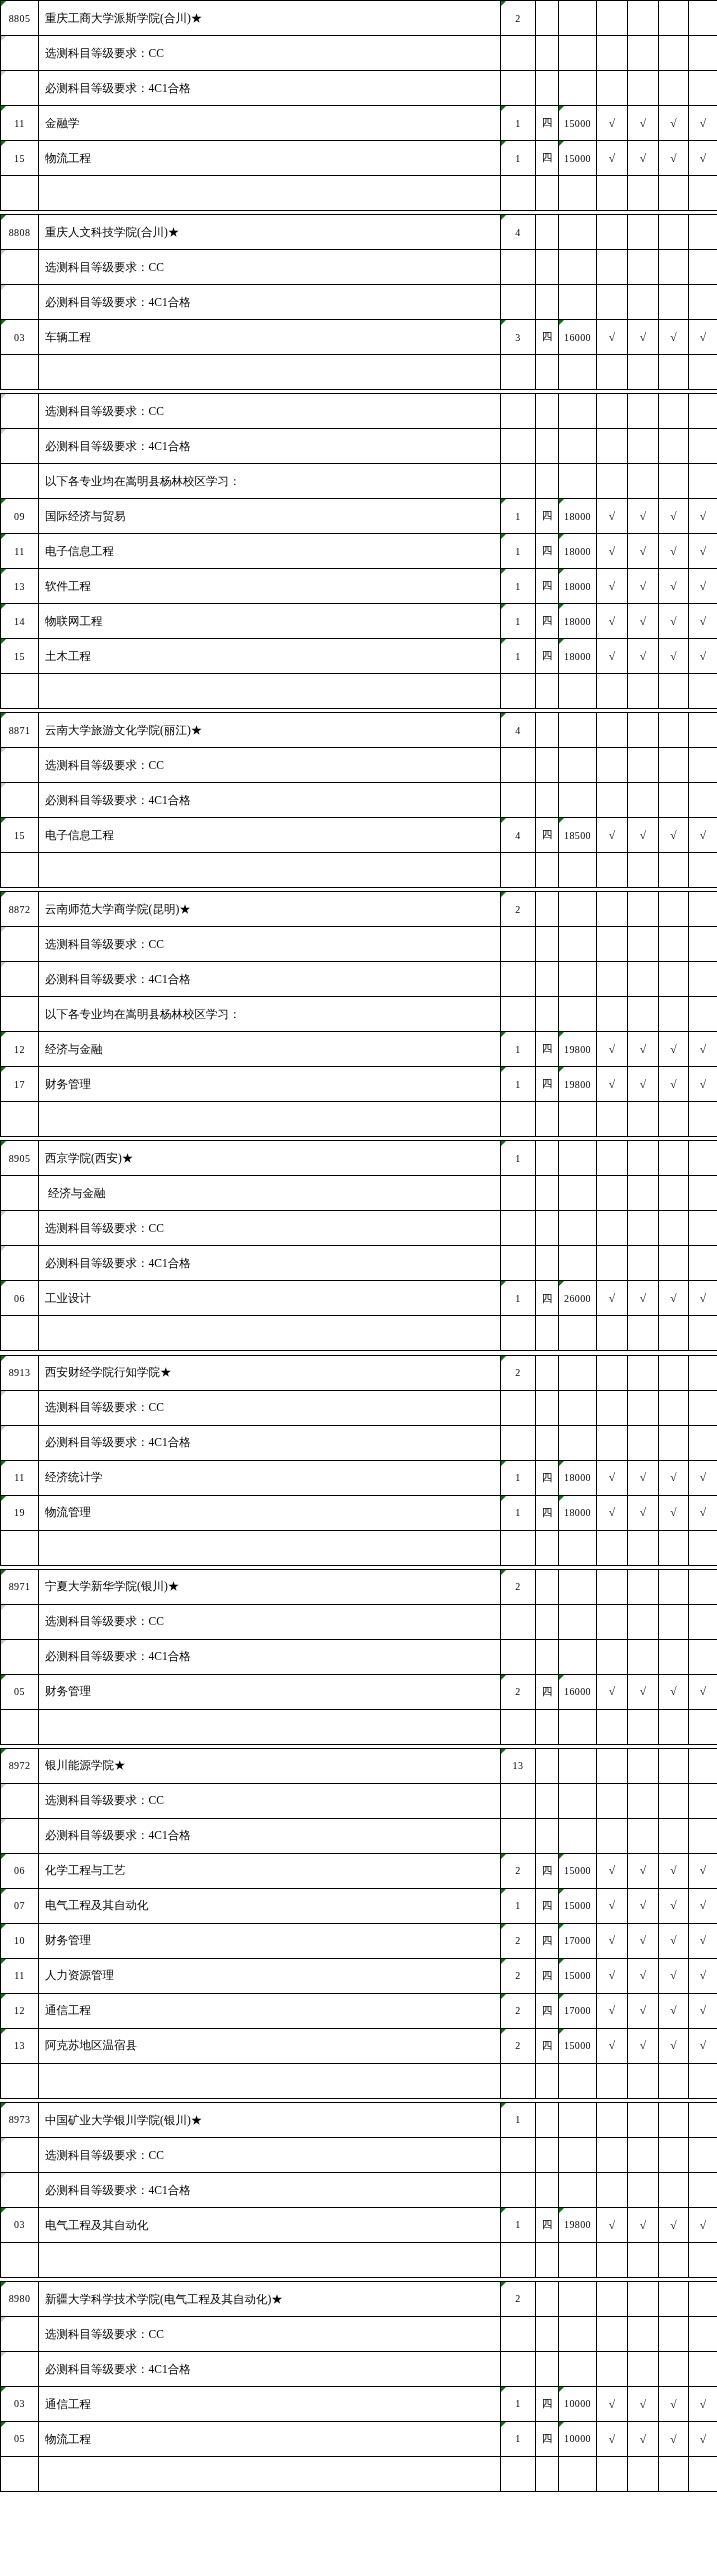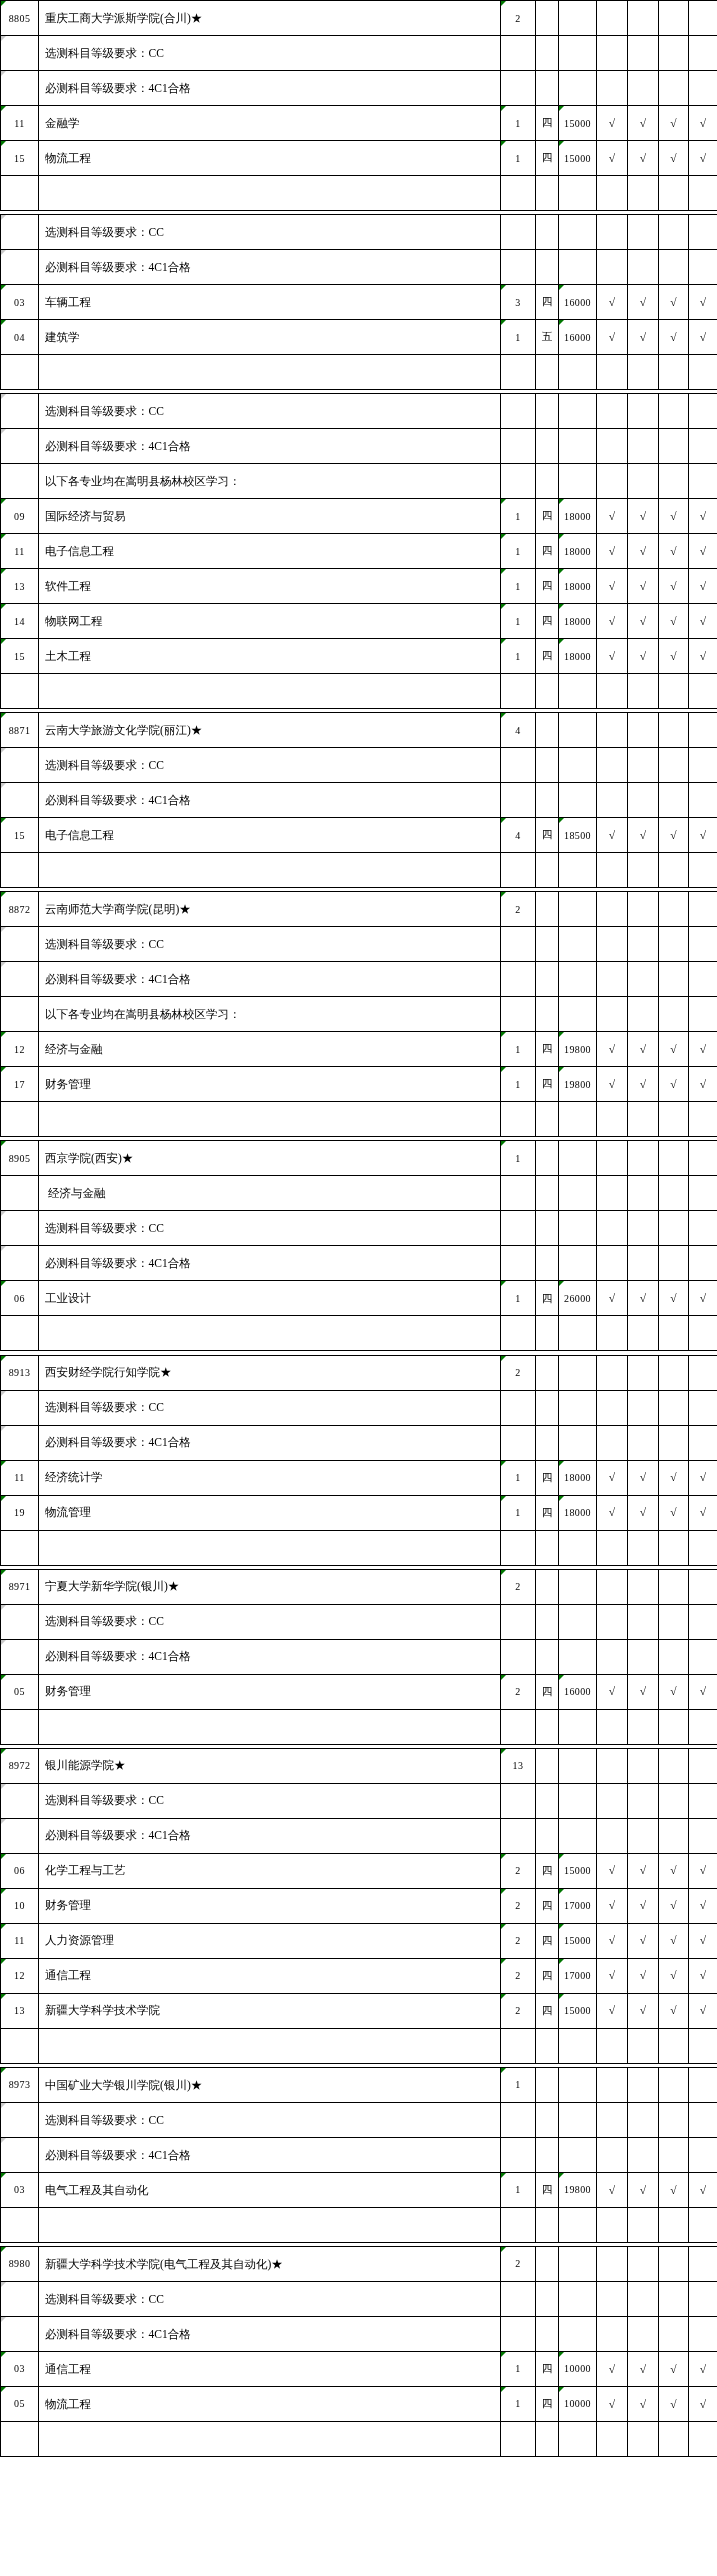--- a/index.html
+++ b/index.html
@@ -120,20 +120,31 @@
         <col style="width: 35px;">
         <col style="width: 23px;">
         <col style="width: 38px;">
         <col style="width: 31px;">
         <col style="width: 31px;">
         <col style="width: 30px;">
         <col style="width: 29px;">
       </colgroup>
       <tbody>
         <tr>
+          <td class="c-code"><span class="tri"></span>8808</td>
+          <td class="c-name">重庆人文科技学院(合川)★</td>
+          <td class="c-count"><span class="tri"></span>4</td>
+          <td class="c-grade"></td>
+          <td class="c-price"></td>
+          <td class="c-chk"></td>
+          <td class="c-chk"></td>
+          <td class="c-chk"></td>
+          <td class="c-chk"></td>
+        </tr>
+        <tr>
           <td class="c-code"><span class="tri-light"></span></td>
           <td class="c-name">选测科目等级要求：CC</td>
           <td class="c-count"></td>
           <td class="c-grade"></td>
           <td class="c-price"></td>
           <td class="c-chk"></td>
           <td class="c-chk"></td>
           <td class="c-chk"></td>
           <td class="c-chk"></td>
         </tr>
@@ -153,31 +164,20 @@
           <td class="c-name">车辆工程</td>
           <td class="c-count"><span class="tri"></span>3</td>
           <td class="c-grade">四</td>
           <td class="c-price"><span class="tri"></span>16000</td>
           <td class="c-chk">√</td>
           <td class="c-chk">√</td>
           <td class="c-chk">√</td>
           <td class="c-chk">√</td>
         </tr>
         <tr>
-          <td class="c-code"><span class="tri"></span>04</td>
-          <td class="c-name">建筑学</td>
-          <td class="c-count"><span class="tri"></span>1</td>
-          <td class="c-grade">五</td>
-          <td class="c-price"><span class="tri"></span>16000</td>
-          <td class="c-chk">√</td>
-          <td class="c-chk">√</td>
-          <td class="c-chk">√</td>
-          <td class="c-chk">√</td>
-        </tr>
-        <tr>
           <td class="c-code"></td>
           <td class="c-name"></td>
           <td class="c-count"></td>
           <td class="c-grade"></td>
           <td class="c-price"></td>
           <td class="c-chk"></td>
           <td class="c-chk"></td>
           <td class="c-chk"></td>
           <td class="c-chk"></td>
         </tr>
@@ -742,20 +742,31 @@
           <td class="c-name">化学工程与工艺</td>
           <td class="c-count"><span class="tri"></span>2</td>
           <td class="c-grade">四</td>
           <td class="c-price"><span class="tri"></span>15000</td>
           <td class="c-chk">√</td>
           <td class="c-chk">√</td>
           <td class="c-chk">√</td>
           <td class="c-chk">√</td>
         </tr>
         <tr>
+          <td class="c-code"><span class="tri"></span>07</td>
+          <td class="c-name">电气工程及其自动化</td>
+          <td class="c-count"><span class="tri"></span>1</td>
+          <td class="c-grade">四</td>
+          <td class="c-price"><span class="tri"></span>15000</td>
+          <td class="c-chk">√</td>
+          <td class="c-chk">√</td>
+          <td class="c-chk">√</td>
+          <td class="c-chk">√</td>
+        </tr>
+        <tr>
           <td class="c-code"><span class="tri"></span>10</td>
           <td class="c-name">财务管理</td>
           <td class="c-count"><span class="tri"></span>2</td>
           <td class="c-grade">四</td>
           <td class="c-price"><span class="tri"></span>17000</td>
           <td class="c-chk">√</td>
           <td class="c-chk">√</td>
           <td class="c-chk">√</td>
           <td class="c-chk">√</td>
         </tr>
@@ -776,21 +787,21 @@
           <td class="c-count"><span class="tri"></span>2</td>
           <td class="c-grade">四</td>
           <td class="c-price"><span class="tri"></span>17000</td>
           <td class="c-chk">√</td>
           <td class="c-chk">√</td>
           <td class="c-chk">√</td>
           <td class="c-chk">√</td>
         </tr>
         <tr>
           <td class="c-code"><span class="tri"></span>13</td>
-          <td class="c-name">新疆大学科学技术学院</td>
+          <td class="c-name">阿克苏地区温宿县</td>
           <td class="c-count"><span class="tri"></span>2</td>
           <td class="c-grade">四</td>
           <td class="c-price"><span class="tri"></span>15000</td>
           <td class="c-chk">√</td>
           <td class="c-chk">√</td>
           <td class="c-chk">√</td>
           <td class="c-chk">√</td>
         </tr>
         <tr>
           <td class="c-code"></td>

